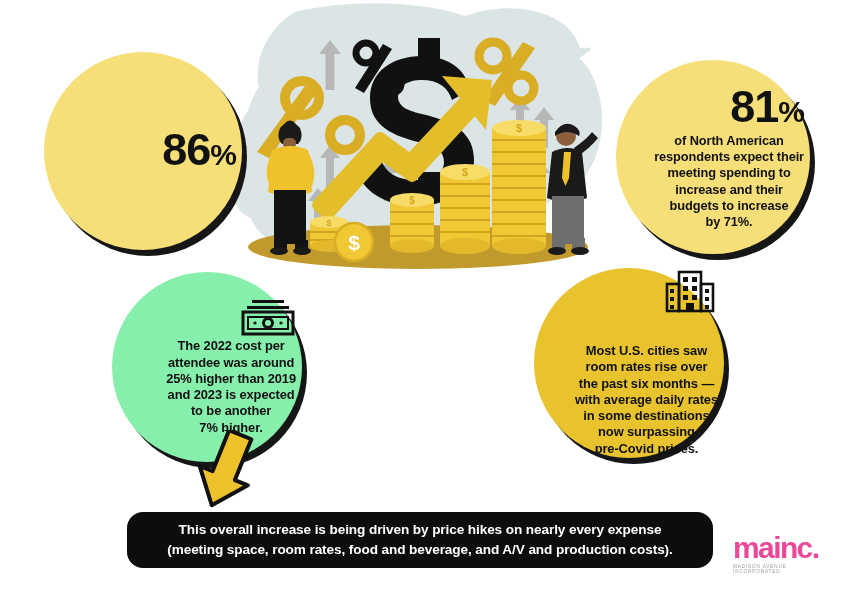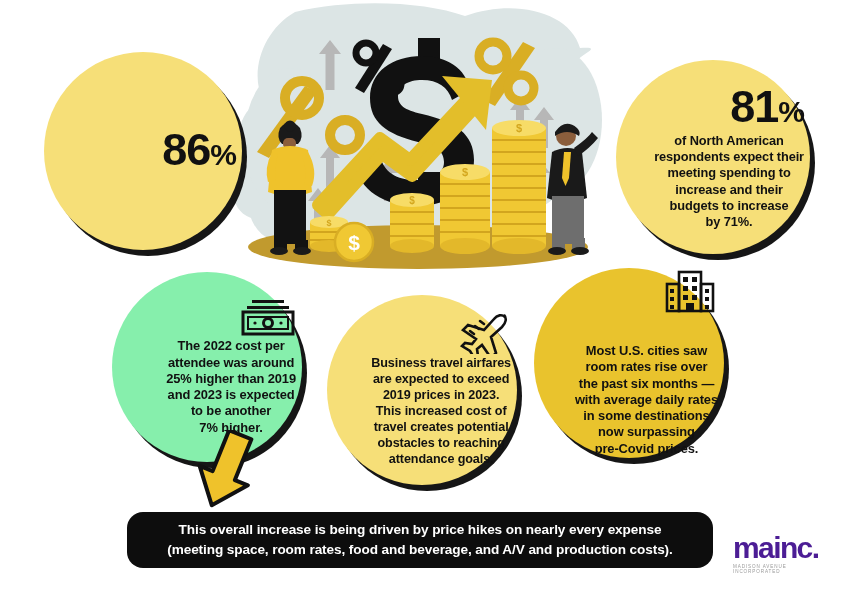--- a/index.html
+++ b/index.html
@@ -67,21 +67,21 @@
     color:#ffffff;text-align:center;
     font-size:13.6px;font-weight:bold;line-height:1.45;
     letter-spacing:-0.1px;
     white-space:pre-line;
     padding:0 28px;box-sizing:border-box;
   }
 
   
   #logo{position:absolute;left:733px;top:532px;width:100px;height:44px;
         display:flex;flex-direction:column;align-items:flex-start;justify-content:center;}
-  #logo .word{font-size:30px;font-weight:bold;color:#4c1d95;letter-spacing:-1.6px;line-height:0.9;}
+  #logo .word{font-size:30px;font-weight:bold;color:#ec4899;letter-spacing:-1.6px;line-height:0.9;}
   #logo .tag{font-size:4.6px;color:#9a9a9a;letter-spacing:0.9px;margin-top:3px;}
 </style>
 </head>
 <body>
 
 <div id="stage">
 
   <svg id="illo" width="843" height="600" viewBox="0 0 843 600" style="position:absolute;left:0;top:0;">
 
     <path d="M300 16 C 360 2 430 6 470 20 C 520 2 575 16 585 52
@@ -256,37 +256,20 @@
       </svg>
     </span>
     <div class="body">The 2022 cost per
 attendee was around
 25% higher than 2019
 and 2023 is expected
 to be another
 7% higher.</div>
   </div>
 
-  <div class="bubble" id="b-air">
-    <span class="icon">
-      <svg width="52" height="42" viewBox="0 0 52 42">
-        <g stroke="#111" stroke-width="2.6" fill="none" stroke-linecap="round">
-          <path d="M46 5 c-3 -3 -8 -2 -11 2 L25 18 L9 13 L4 18 l13 9 l-4 5 l-7 -1 l-3 3 l8 5 l5 8 l3 -3 l-1 -7 l5 -4 l9 13 l5 -5 l-5 -16 l11 -10 c4 -4 5 -9 2 -12 z"></path>
-          <path d="M21 9 l4 3 M16 14 l4 3 M11 19 l4 3"></path>
-        </g>
-      </svg>
-    </span>
-    <div class="body">Business travel airfares
-are expected to exceed
-2019 prices in 2023.
-This increased cost of
-travel creates potential
-obstacles to reaching
-attendance goals.</div>
-  </div>
 
   <div class="bubble" id="b-room">
     <span class="icon">
       <svg width="56" height="44" viewBox="0 0 56 44">
         <g stroke="#111" stroke-width="2.6" fill="none">
           <rect x="17" y="3" width="22" height="39"></rect>
           <rect x="5" y="15" width="12" height="27"></rect>
           <rect x="39" y="15" width="12" height="27"></rect>
         </g>
         <g fill="#111">

